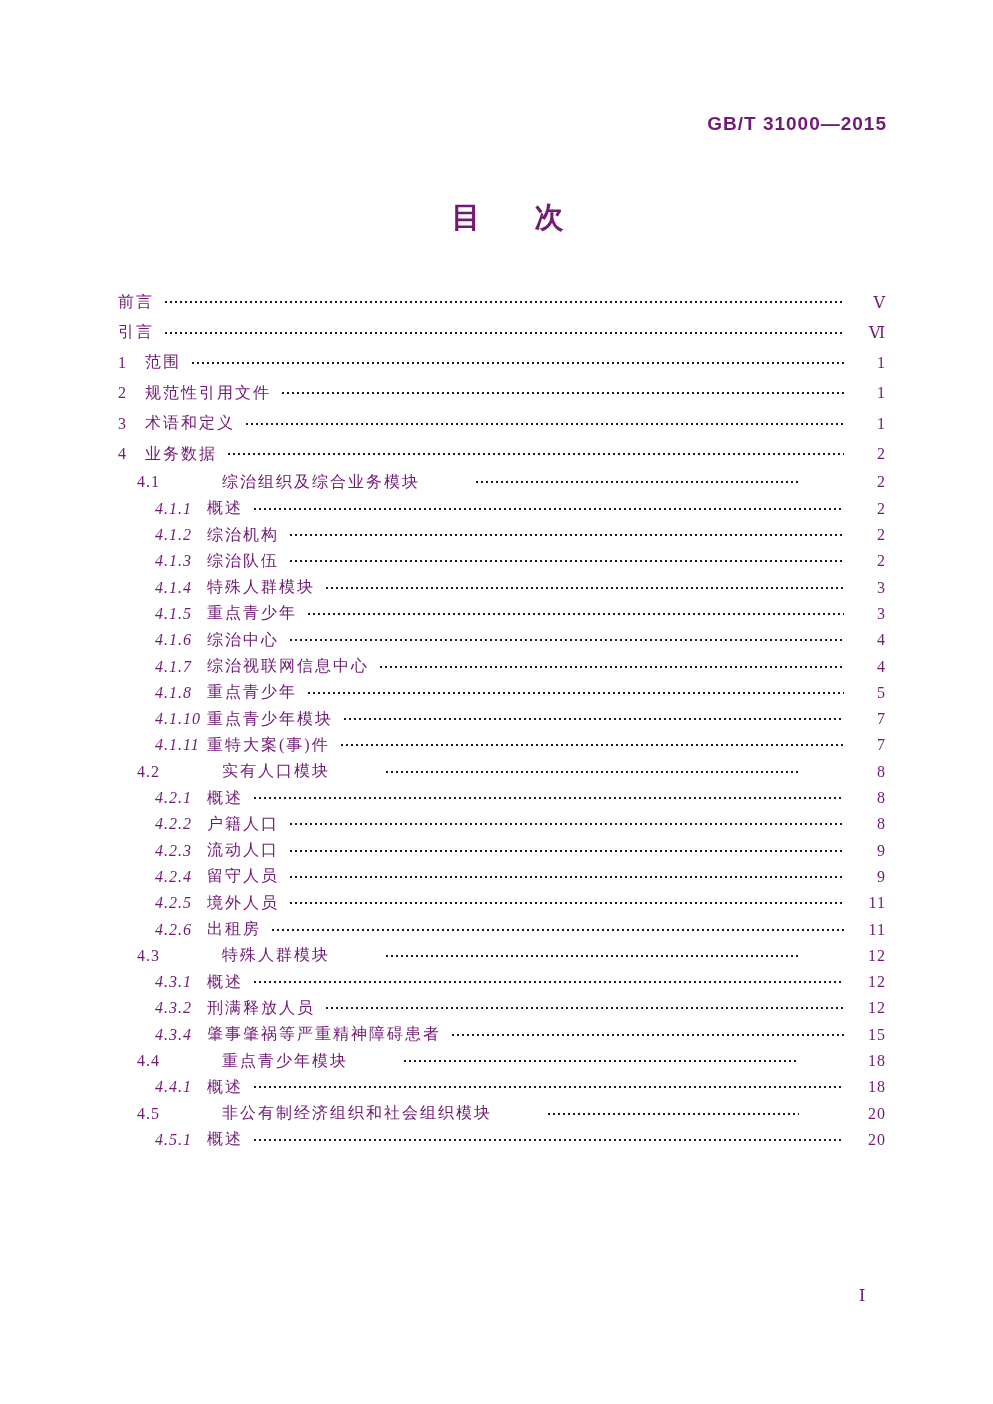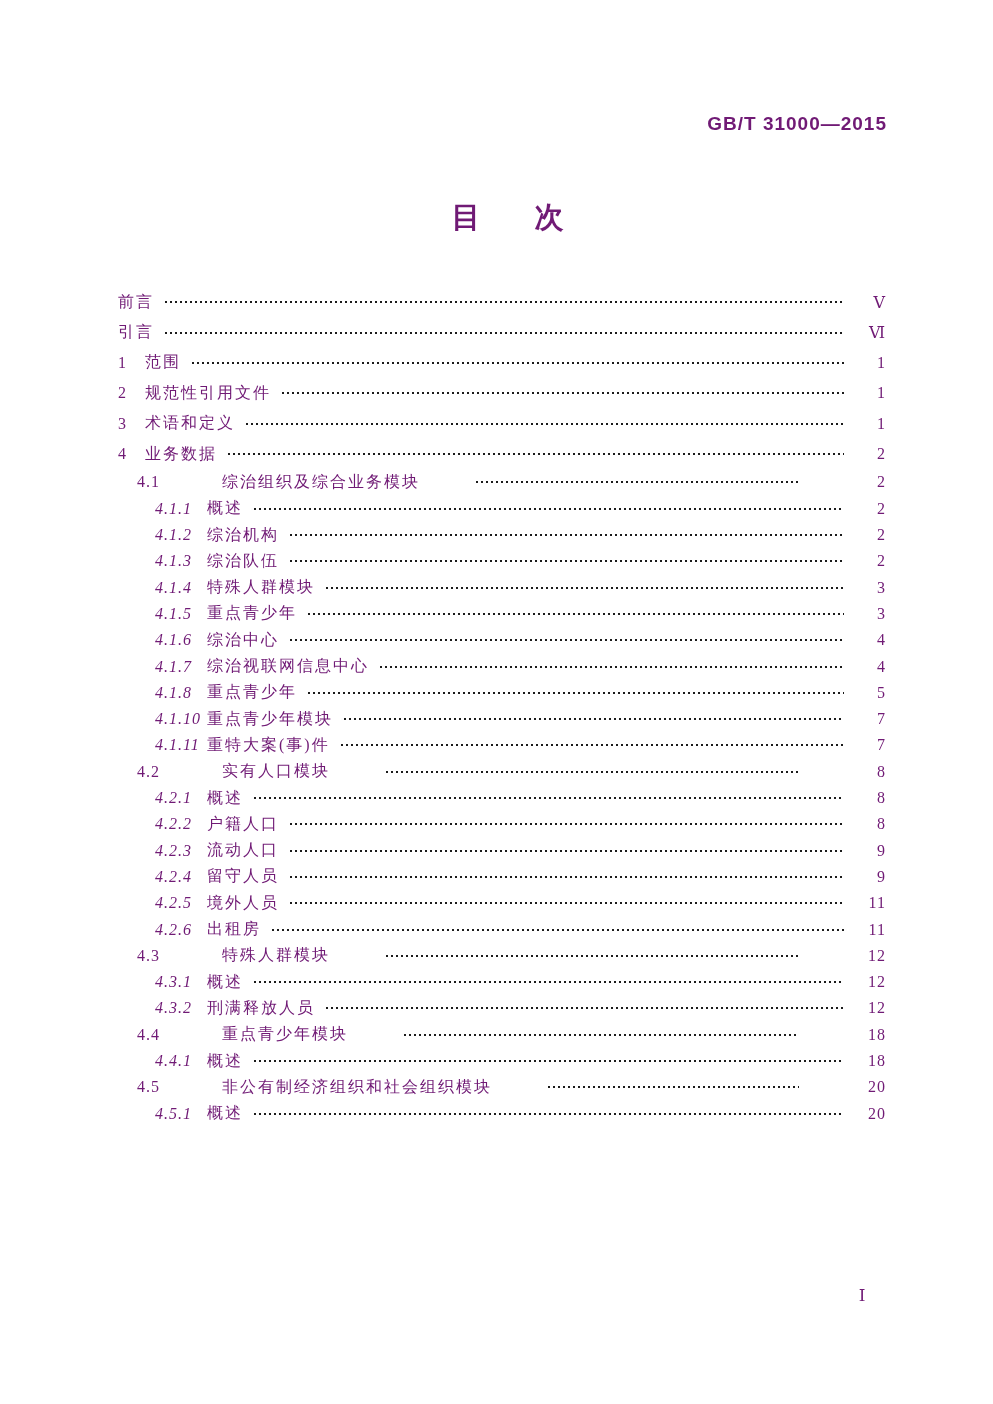--- a/index.html
+++ b/index.html
@@ -243,20 +243,26 @@
         <span class="label">概述</span>
         <span class="leader"></span>
         <span class="pg">12</span>
       </div>
       <div class="row lvl3">
         <span class="num">4.3.2</span>
         <span class="label">刑满释放人员</span>
         <span class="leader"></span>
         <span class="pg">12</span>
       </div>
+      <div class="row lvl3">
+        <span class="num">4.3.4</span>
+        <span class="label">肇事肇祸等严重精神障碍患者</span>
+        <span class="leader"></span>
+        <span class="pg">15</span>
+      </div>
       <div class="row lvl2">
         <span class="num">4.4</span>
         <span class="label">重点青少年模块</span>
         <span class="leader"></span>
         <span class="pg">18</span>
       </div>
       <div class="row lvl3">
         <span class="num">4.4.1</span>
         <span class="label">概述</span>
         <span class="leader"></span>

